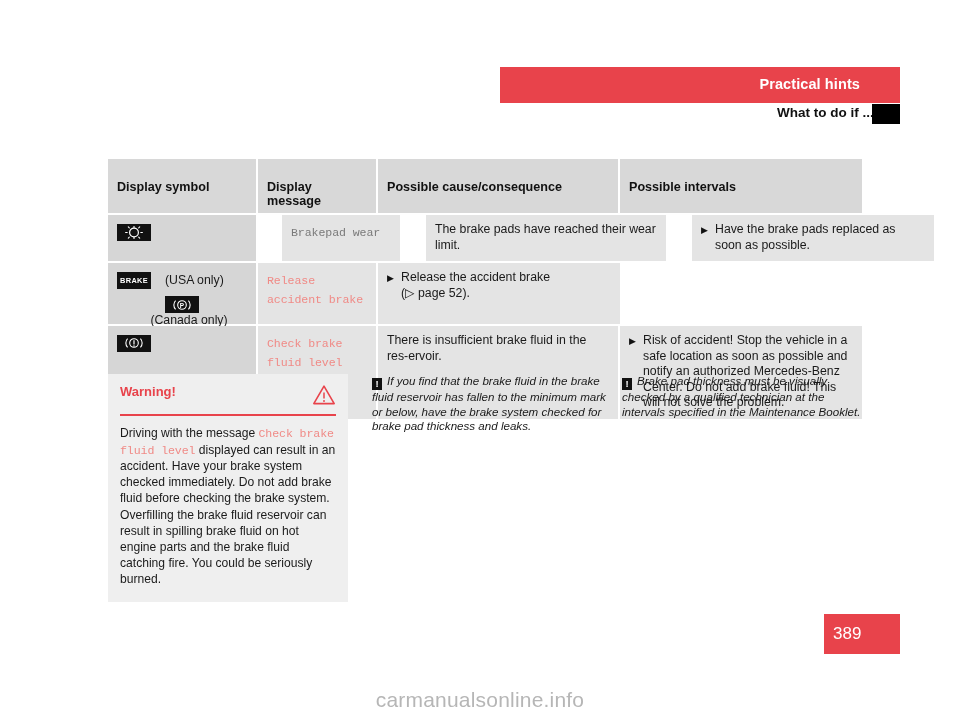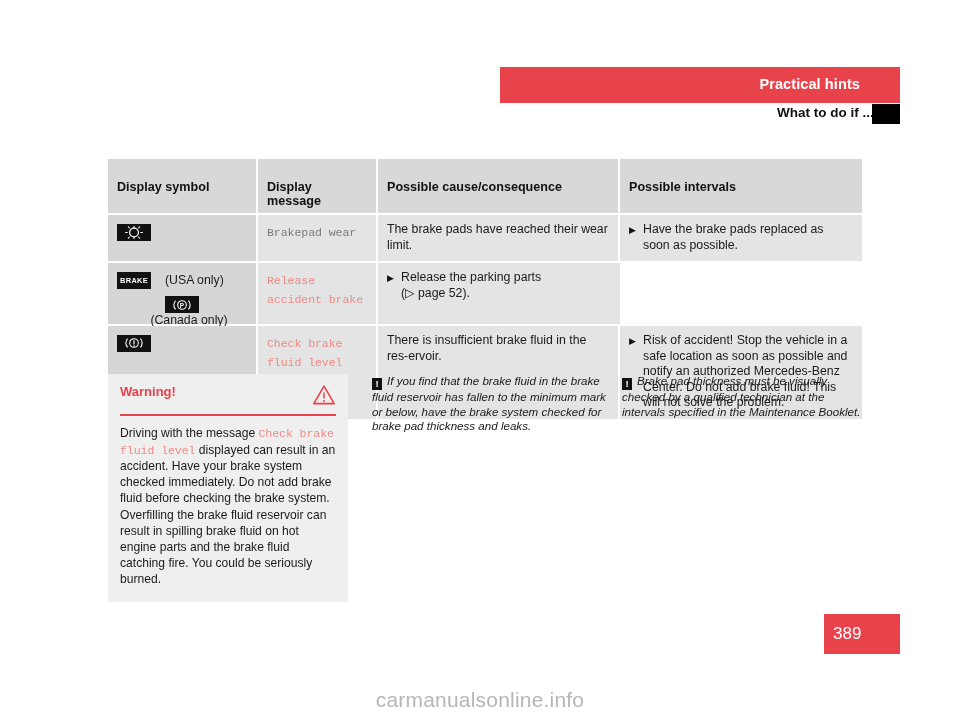--- a/index.html
+++ b/index.html
@@ -207,21 +207,21 @@
 
   <div class="table">
 
     <div class="trow hrow">
       <div class="cell c-sym">Display symbol</div>
       <div class="cell c-msg">Display message</div>
       <div class="cell c-cause">Possible cause/consequence</div>
       <div class="cell c-sol">Possible intervals</div>
     </div>
 
-    <div class="trow" style="min-height:44px;">
+    <div class="trow" style="min-height:44px;gap:24px;">
       <div class="cell c-sym">
         <div class="sym-line">
           <div class="icon-box">
             <svg width="22" height="13" viewBox="0 0 22 13">
               <circle cx="11" cy="6.5" r="4.4" fill="none" stroke="#fff" stroke-width="1.2"></circle>
               <g stroke="#fff" stroke-width="1.1" stroke-linecap="round">
                 <line x1="11" y1="0.4" x2="11" y2="1.6"></line>
                 <line x1="11" y1="11.4" x2="11" y2="12.6"></line>
                 <line x1="4.2" y1="6.5" x2="2.6" y2="6.5"></line>
                 <line x1="17.8" y1="6.5" x2="19.4" y2="6.5"></line>
@@ -267,21 +267,21 @@
           <span class="sym-note">(Canada only)</span>
         </div>
       </div>
       <div class="cell c-msg">
         <span class="mono mono-red">Release accident brake</span>
       </div>
       <div class="cell c-sol">
         <div class="sol-item">
           <span class="tri">▶</span>
           <span class="sol-text body-txt">
-            <span>Release the parking parts</span><br>
+            <span>Release the accident brake</span><br>
             <span>(▷ page 52).</span>
           </span>
         </div>
       </div>
     </div>
 
     <div class="trow" style="min-height:86px;">
       <div class="cell c-sym">
         <div class="sym-line">
           <div class="icon-box">

